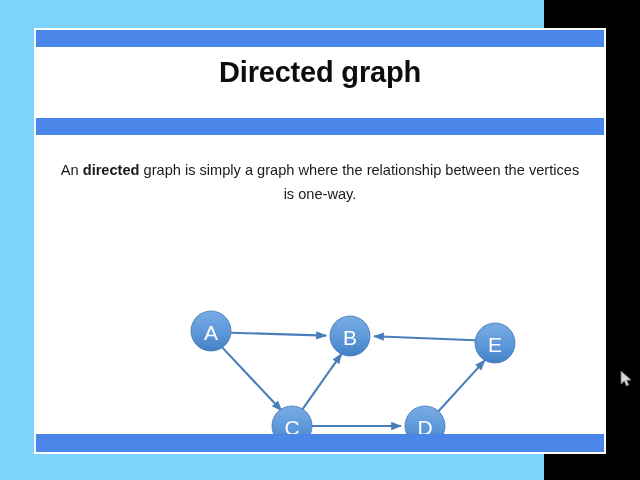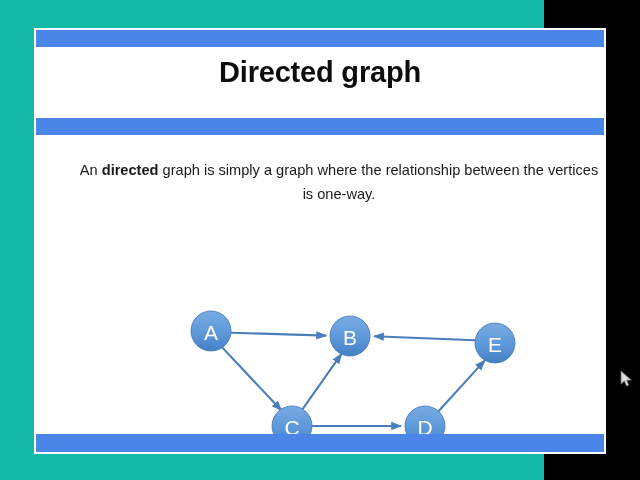--- a/index.html
+++ b/index.html
@@ -9,21 +9,21 @@
     height: 480px;
     background: #000000;
     overflow: hidden;
     font-family: "Liberation Sans", sans-serif;
   }
 
   #stage {
     position: relative;
     width: 544px;
     height: 480px;
-    background: #14b8a6;
+    background: #7dd3fc;
   }
 
   
   #slide {
     position: absolute;
     left: 34px;
     top: 28px;
     width: 572px;
     height: 426px;
     background: #ffffff;
@@ -58,21 +58,20 @@
   #body-text {
     position: absolute;
     left: 20px;
     top: 130px;
     width: 532px;
     text-align: center;
     font-size: 14.6px;
     line-height: 24px;
     color: #1a1a1a;
     font-family: "Liberation Sans", sans-serif;
-    margin-left: 19px;
   }
   #body-text b { font-weight: bold; }
 
   
   #graph-figure {
     position: absolute;
     left: 0;
     top: 236px;
     width: 572px;
     height: 170px;

